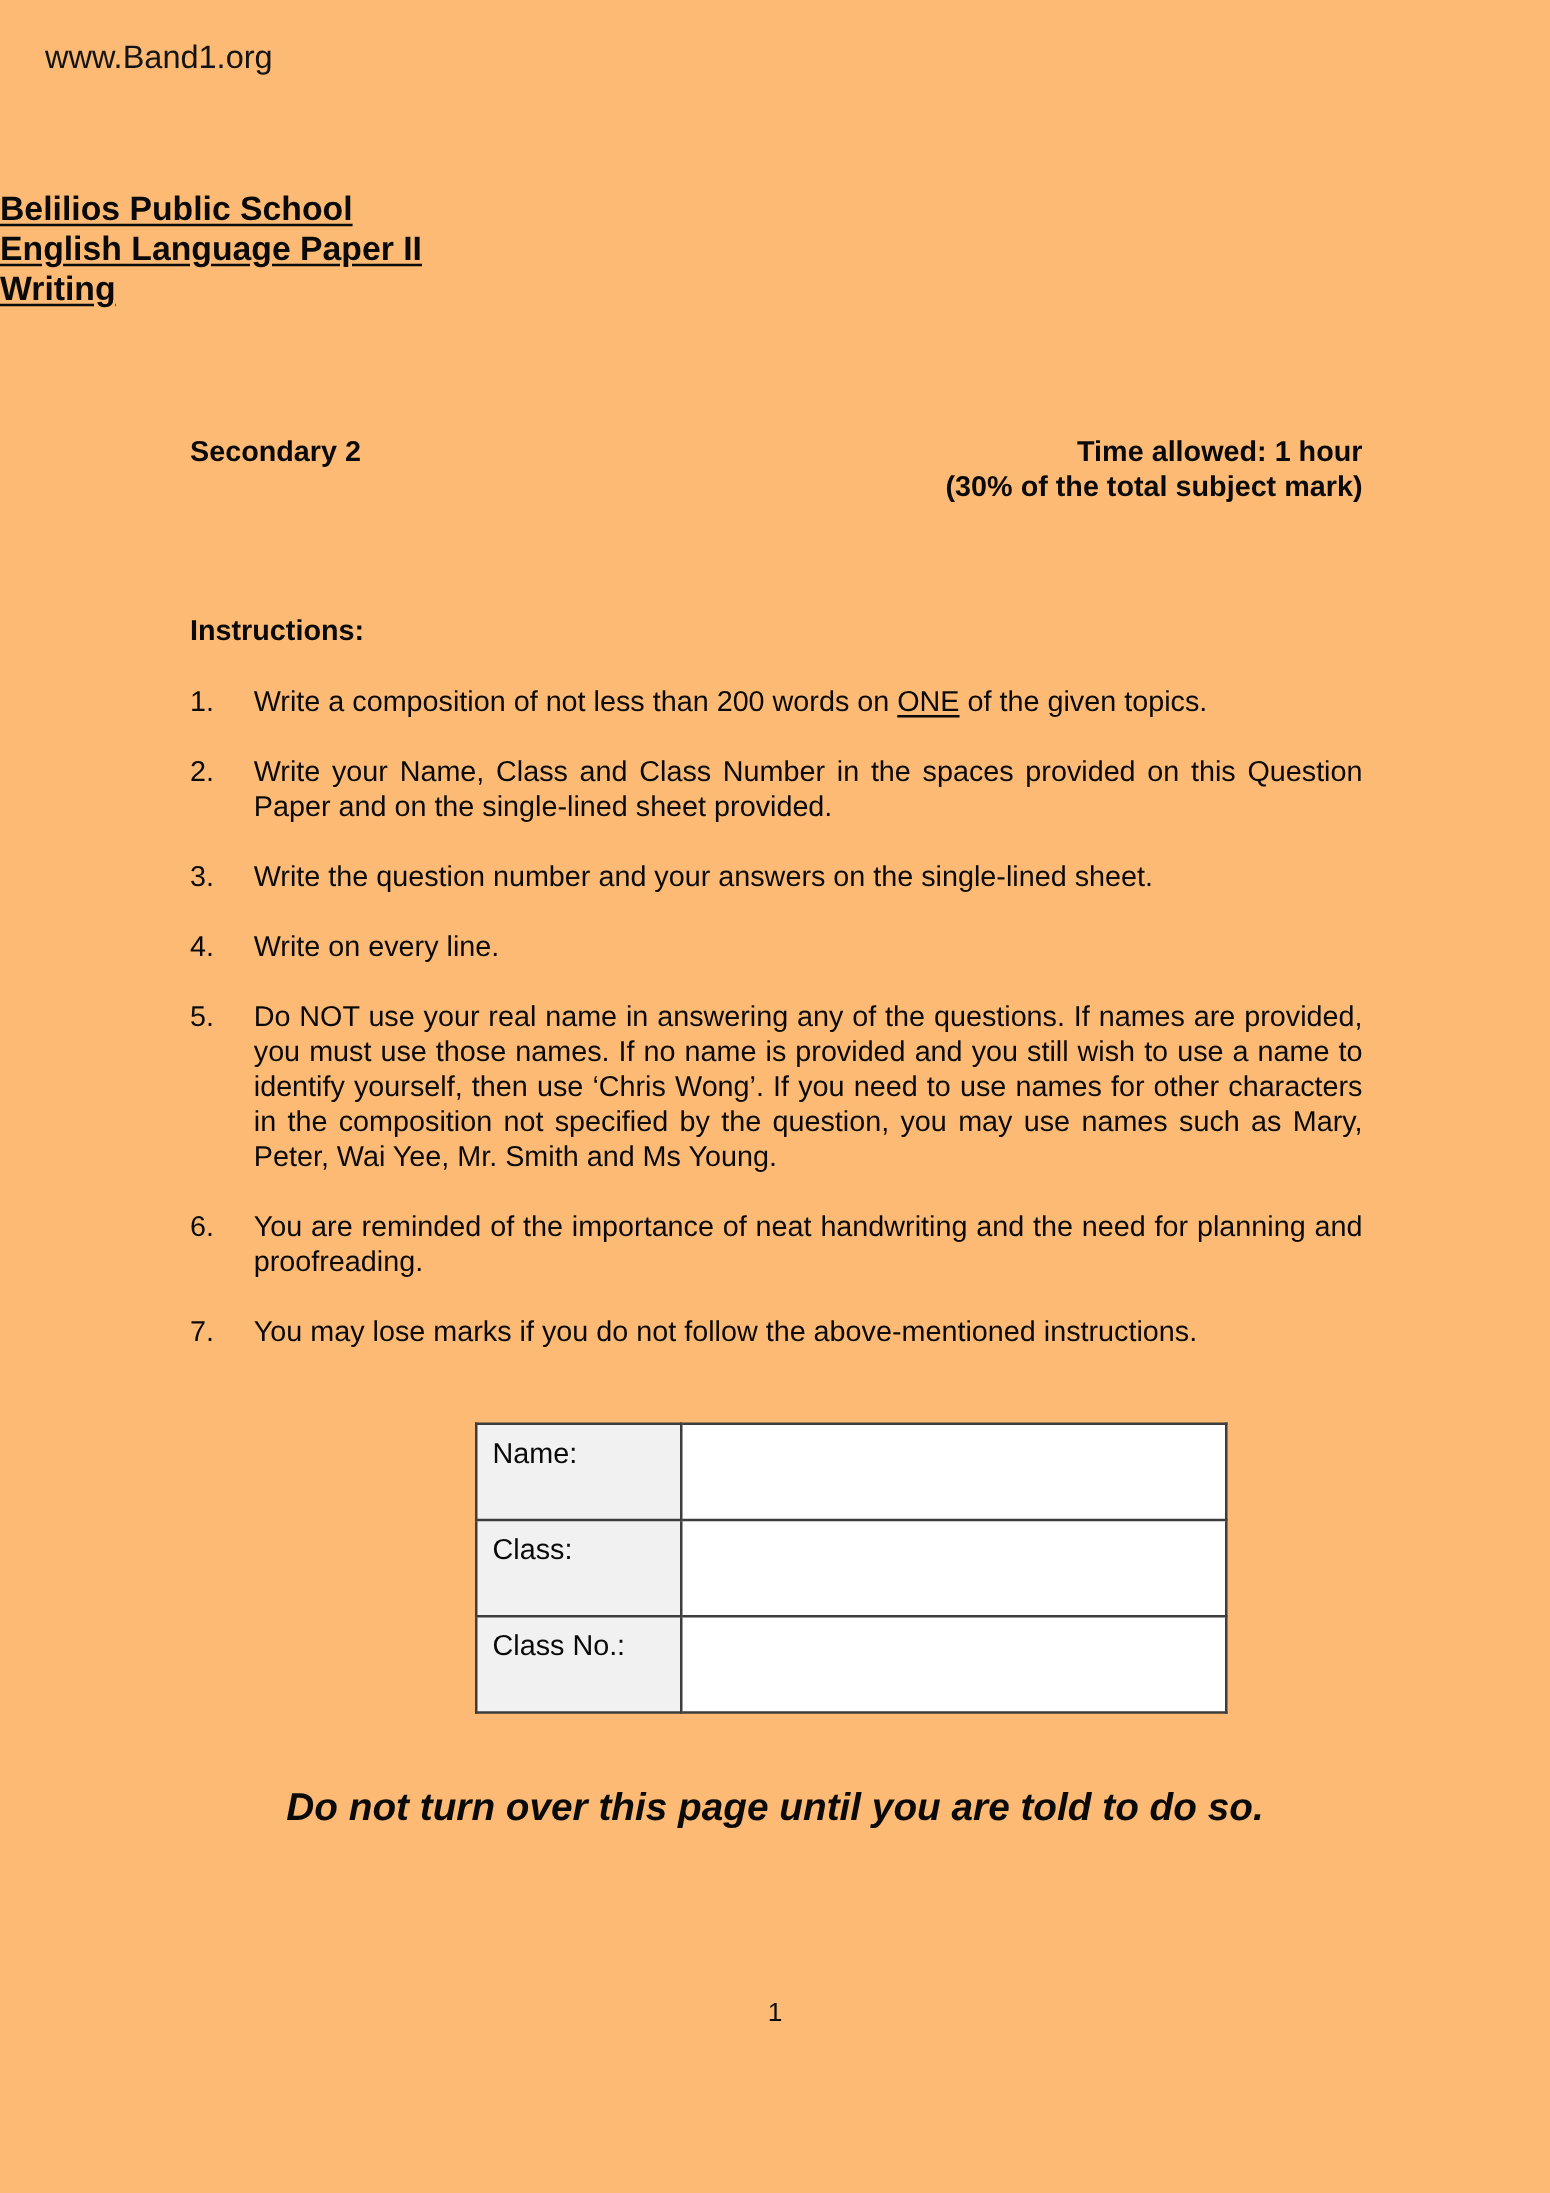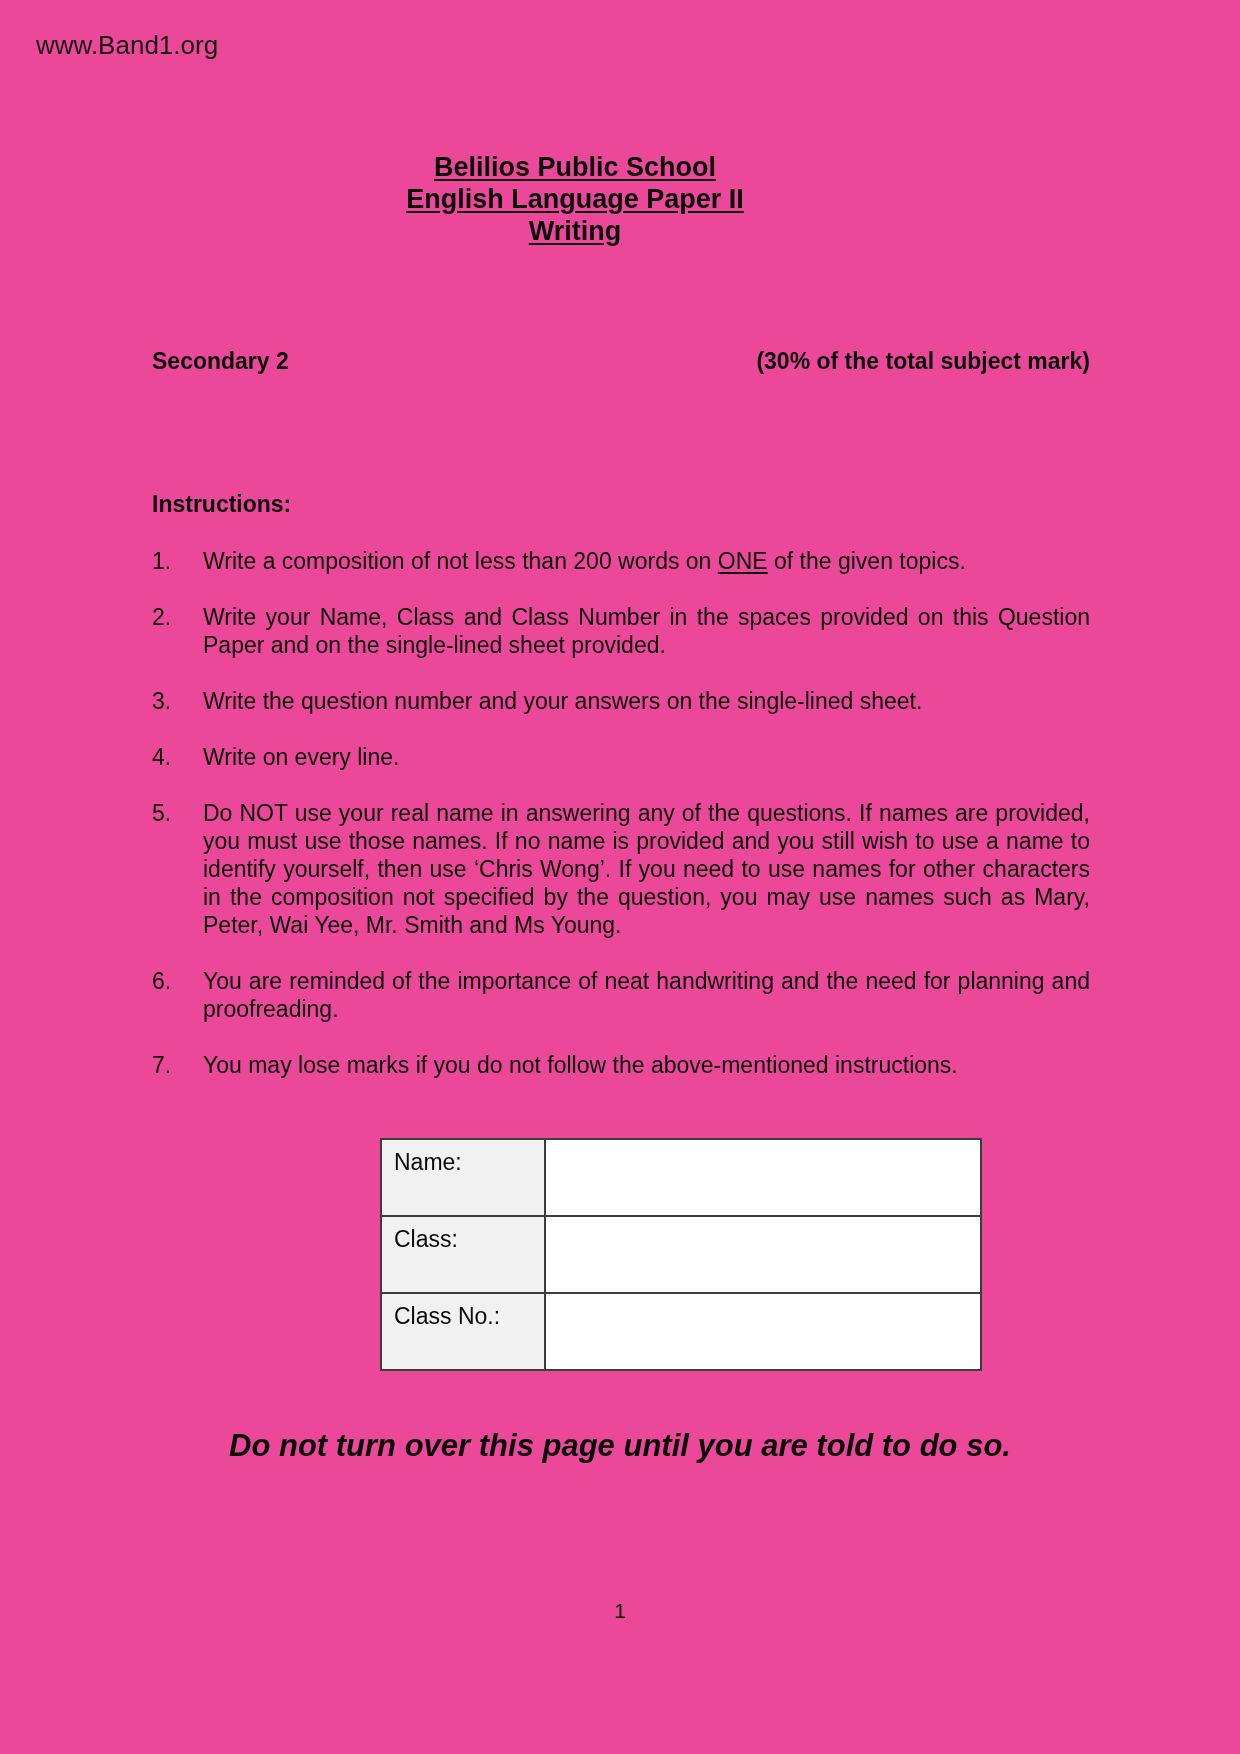--- a/index.html
+++ b/index.html
@@ -1,38 +1,37 @@
 <!DOCTYPE html>
 <html><head>
 <meta charset="utf-8">
 <style>
   html, body { margin: 0; padding: 0; background: #ffffff; }
   .page {
     position: relative;
     width: 1240px;
     height: 1754px;
-    background: #ec4899;
+    background: #fdba74;
     color: #0a0a0a;
     font-family: "Liberation Sans", sans-serif;
     overflow: hidden;
   }
   .watermark {
     position: absolute;
     top: 30px;
     left: 36px;
     font-size: 26px;
     line-height: 30px;
     color: #141414;
   }
   .title-block {
     position: absolute;
     top: 151px;
     left: 0;
     width: 1150px;
-    text-align: center;
     font-weight: bold;
     font-size: 27px;
     line-height: 32px;
   }
   .title-line { text-decoration: underline; text-underline-offset: 3px; }
   .meta-left {
     position: absolute;
     top: 347px;
     left: 152px;
     font-weight: bold;
@@ -118,20 +117,21 @@
 
   <div class="title-block">
     <div class="title-line">Belilios Public School</div>
     <div class="title-line">English Language Paper II</div>
     <div class="title-line">Writing</div>
   </div>
 
   <div class="meta-left">Secondary 2</div>
 
   <div class="meta-right">
+    <div>Time allowed: 1 hour</div>
     <div>(30% of the total subject mark)</div>
   </div>
 
   <div class="ins-heading">Instructions:</div>
 
   <div class="ins-list" id="ins-list">
       <div class="ins-item">
         <div class="ins-num">1.</div>
         <div class="ins-text"><span>Write a composition of not less than 200 words on </span><span class="u">ONE</span><span> of the given topics.</span></div>
       </div>

